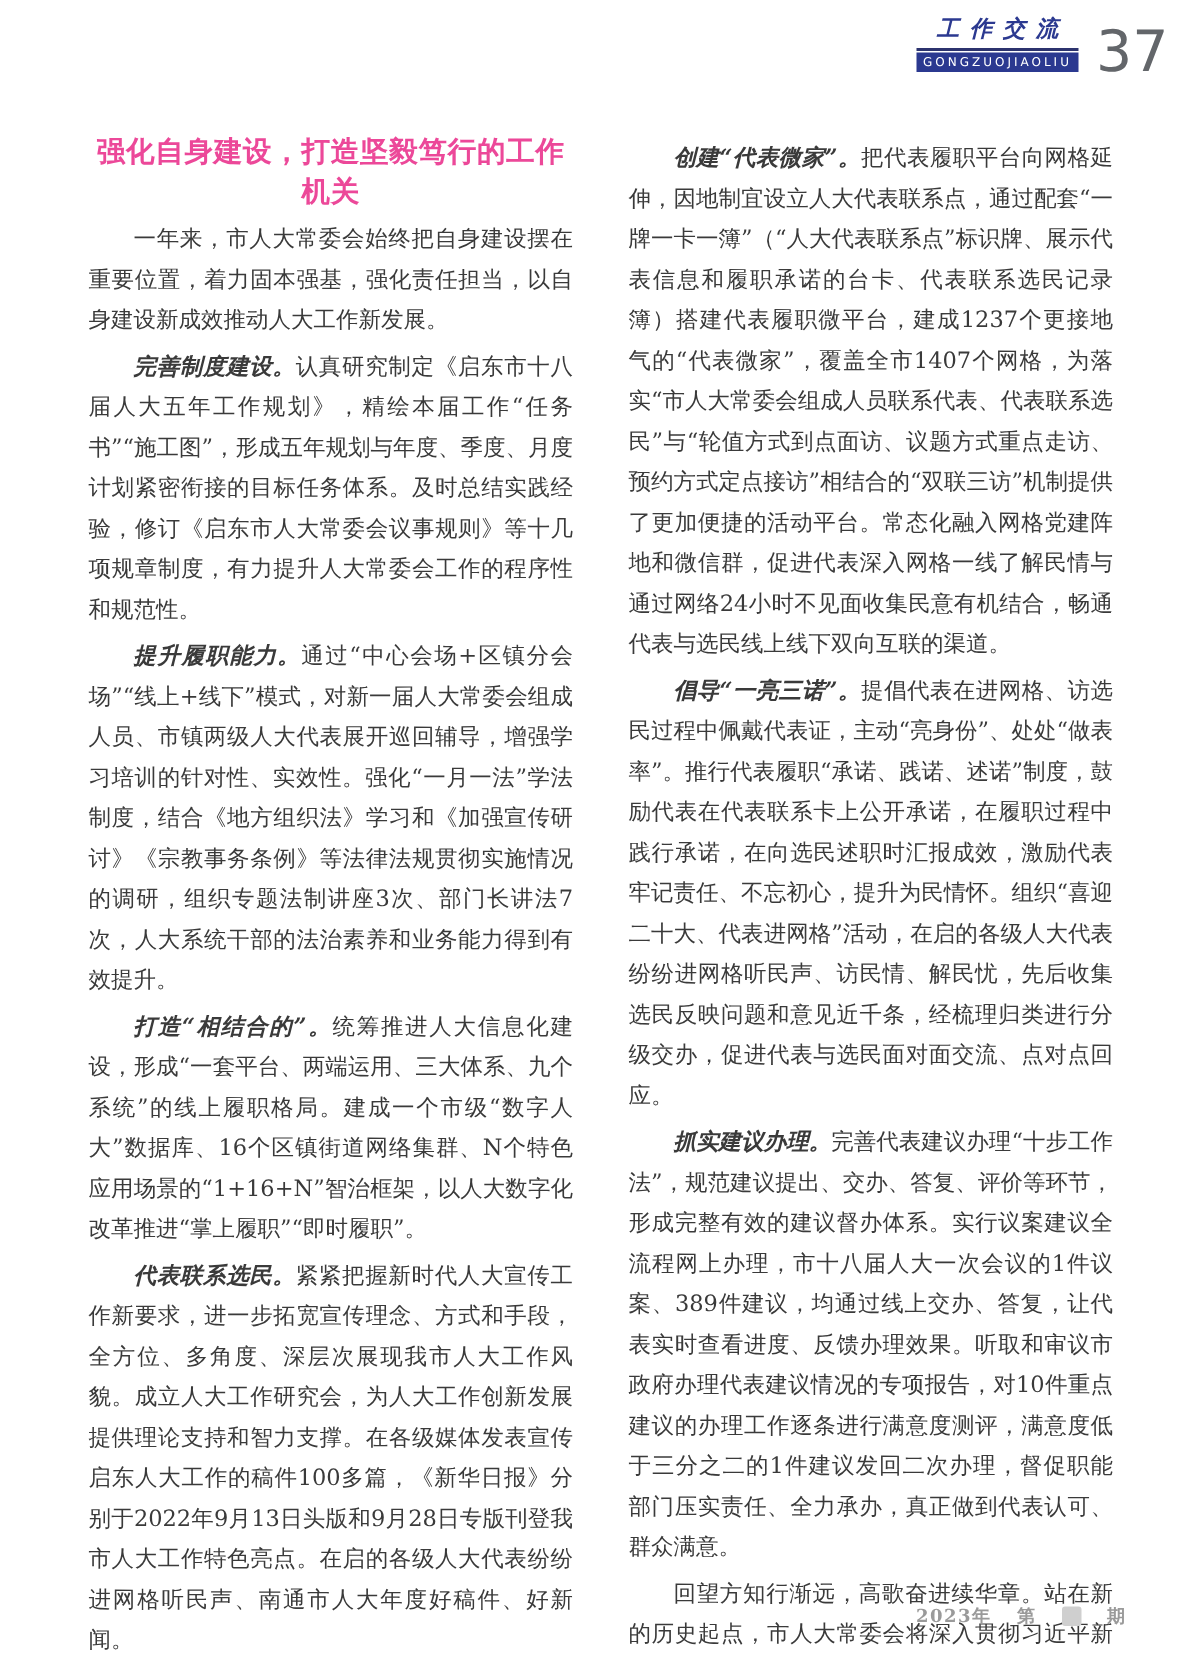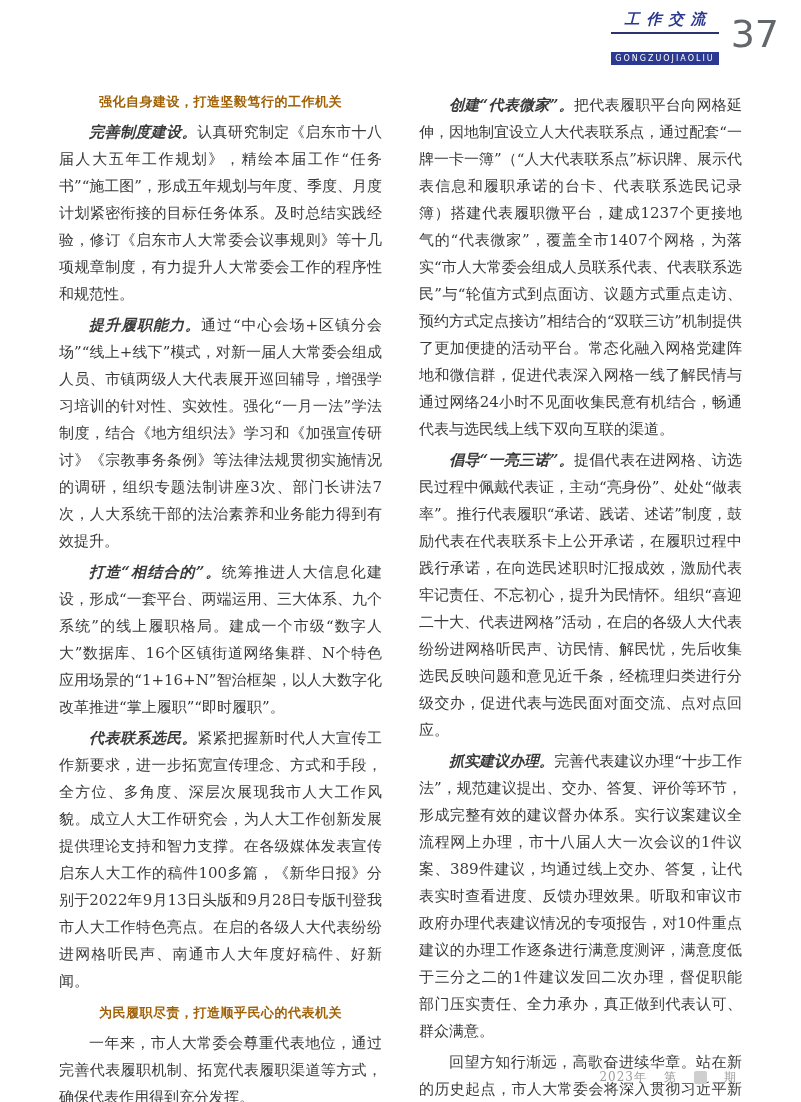--- a/index.html
+++ b/index.html
@@ -18,59 +18,59 @@
   .masthead{text-align:center;}
   .masthead-title{
     color:#2b3990;
     font-weight:700;font-style:italic;
     font-size:15px;letter-spacing:7px;
     padding:0 0 3px 7px;
     border-bottom:2px solid #2c336e;
     white-space:nowrap;
   }
   .masthead-pinyin{
-    margin-top:18px;
+    margin-top:1px;
     background:#2b3990;color:#ffffff;
     font-family:"DejaVu Sans", sans-serif;
     font-size:8px;letter-spacing:2px;
     padding:2px 4px;white-space:nowrap;
   }
   .page-number{
     font-family:"DejaVu Sans", sans-serif;
     font-size:38px;color:#63666a;line-height:1;margin-top:5px;
   }
   
   .col{
     position:absolute;top:88px;width:331px;
     font-size:15px;line-height:27px;color:#3a3a3a;
     text-align:justify;
   }
   .col-left{left:55px;}
   .col-right{left:415px;}
   .sec-heading{
     font-family:"DejaVu Sans", sans-serif;
-    font-weight:700;font-size:13px;color:#a16207;
+    font-weight:700;font-size:19px;color:#ec4899;
     text-align:center;letter-spacing:0.5px;
     line-height:27px;margin:0;
   }
   .sec-heading.second{}
   p.para{margin:4px;text-indent:2em;}
   .lead{font-weight:700;font-style:italic;}
   .end-seal{
     display:inline-block;width:16px;height:16px;border-radius:50%;
     background:#c43b2a;color:#ffffff;
     font-family:"DejaVu Sans", sans-serif;
     font-size:9px;line-height:16px;text-align:center;
     vertical-align:-2px;margin-left:5px;font-style:normal;font-weight:400;
   }
   
   .footer{
-    position:absolute;top:1069px;right:64px;
+    position:absolute;top:1069px;right:50px;
     display:flex;align-items:center;gap:17px;
-    font-size:12px;color:#9a9a9a;letter-spacing:1px;
+    font-size:12px;color:#9a9a9a;letter-spacing:1px;font-weight:bold;
   }
   .issue-box{
     display:inline-block;width:13px;height:13px;
     background:#cfcfcf;border-radius:2px;
   }
 </style>
 </head>
 <body>
 
 <div class="page">
@@ -79,20 +79,21 @@
     <div class="masthead">
       <div class="masthead-title">工作交流</div>
       <div class="masthead-pinyin">GONGZUOJIAOLIU</div>
     </div>
     <div class="page-number">37</div>
   </div>
 
   <div class="col col-left">
     <h3 class="sec-heading">强化自身建设，打造坚毅笃行的工作机关</h3>
 
+    <p class="para"><span>一年来，市人大常委会始终把自身建设摆在重要位置，着力固本强基，强化责任担当，以自身建设新成效推动人大工作新发展。</span></p>
 
     <p class="para"><span class="lead">完善制度建设。</span><span>认真研究制定《启东市十八届人大五年工作规划》，精绘本届工作“任务书”“施工图”，形成五年规划与年度、季度、月度计划紧密衔接的目标任务体系。及时总结实践经验，修订《启东市人大常委会议事规则》等十几项规章制度，有力提升人大常委会工作的程序性和规范性。</span></p>
 
     <p class="para"><span class="lead">提升履职能力。</span><span>通过“中心会场+区镇分会场”“线上+线下”模式，对新一届人大常委会组成人员、市镇两级人大代表展开巡回辅导，增强学习培训的针对性、实效性。强化“一月一法”学法制度，结合《地方组织法》学习和《加强宣传研讨》《宗教事务条例》等法律法规贯彻实施情况的调研，组织专题法制讲座3次、部门长讲法7次，人大系统干部的法治素养和业务能力得到有效提升。</span></p>
 
     <p class="para"><span class="lead">打造“相结合的”。</span><span>统筹推进人大信息化建设，形成“一套平台、两端运用、三大体系、九个系统”的线上履职格局。建成一个市级“数字人大”数据库、16个区镇街道网络集群、N个特色应用场景的“1+16+N”智治框架，以人大数字化改革推进“掌上履职”“即时履职”。</span></p>
 
     <p class="para"><span class="lead">代表联系选民。</span><span>紧紧把握新时代人大宣传工作新要求，进一步拓宽宣传理念、方式和手段，全方位、多角度、深层次展现我市人大工作风貌。成立人大工作研究会，为人大工作创新发展提供理论支持和智力支撑。在各级媒体发表宣传启东人大工作的稿件100多篇，《新华日报》分别于2022年9月13日头版和9月28日专版刊登我市人大工作特色亮点。在启的各级人大代表纷纷进网格听民声、南通市人大年度好稿件、好新闻。</span></p>
 
     <h3 class="sec-heading second">为民履职尽责，打造顺乎民心的代表机关</h3>

